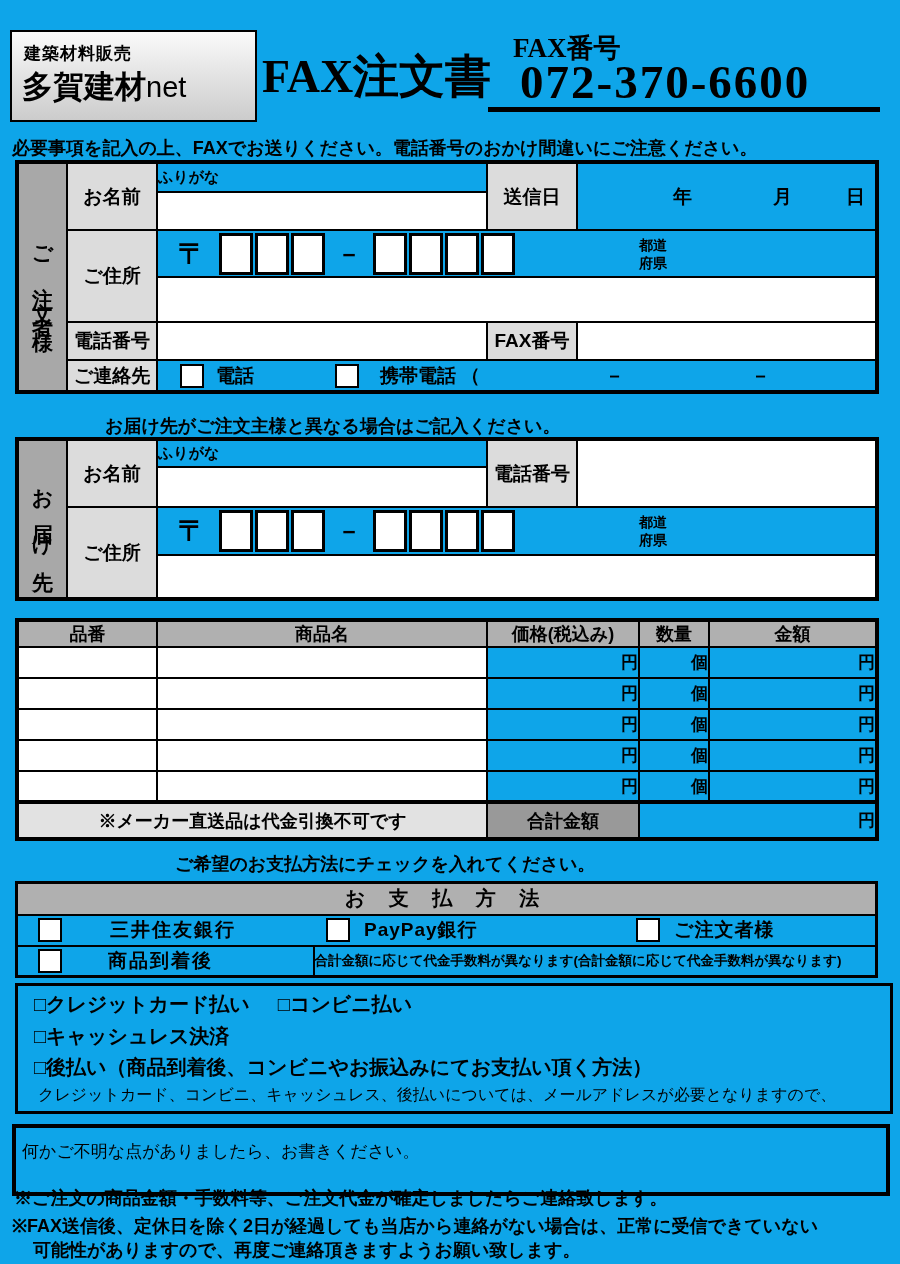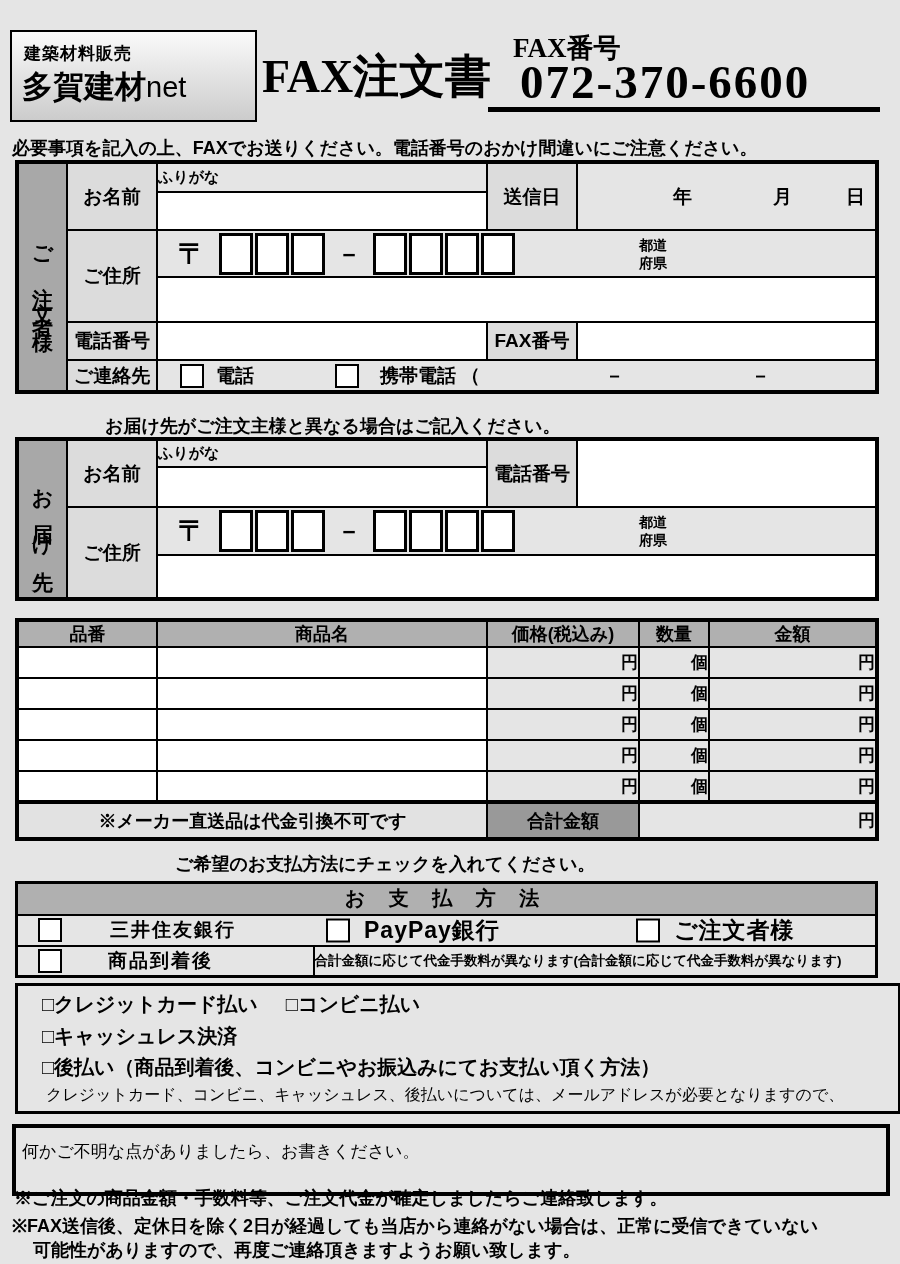--- a/index.html
+++ b/index.html
@@ -1,16 +1,16 @@
 <!DOCTYPE html>
 <html><head>
 <meta charset="utf-8">
 <style>
   html,body{margin:0;padding:0;background:#fff;}
-  .page{position:relative;width:900px;height:1264px;background:#e5e5e5;
+  .page{position:relative;width:900px;height:1264px;background:#0ea5e9;
         font-family:"Liberation Sans",sans-serif;color:#000;overflow:hidden;}
   .abs{position:absolute;}
 
   
   .logo-box{left:10px;top:30px;width:243px;height:88px;border:2px solid #000;
             background:linear-gradient(#fafafa,#eoeoe0,#cccccc);
             background:linear-gradient(#fafafa,#cccccc);}
   .logo-l1{position:absolute;left:12px;top:10px;font-size:17px;font-weight:bold;letter-spacing:1px;}
   .logo-l2{position:absolute;left:10px;top:34px;font-size:31px;font-weight:600;}
   .logo-net{font-weight:400;font-size:29px;}
@@ -58,28 +58,28 @@
 
   .note-line{font-weight:bold;font-size:18px;}
 
   
   table.pay{border:3px solid #000;}
   .pay-head{background:#b0b0b0;font-weight:bold;font-size:20px;text-align:center;letter-spacing:9px;}
   .bank-row{position:relative;}
   .bank{position:absolute;top:50%;transform:translateY(-50%);display:flex;align-items:center;}
   .bank .cbox{margin-right:0;}
   .bank-lbl{font-weight:bold;font-size:19px;letter-spacing:2px;margin-left:48px;}
-  .bank-lbl2{font-weight:bold;font-size:23px;letter-spacing:1px;margin-left:14px;}
+  .bank-lbl2{font-weight:bold;font-size:19px;letter-spacing:1px;margin-left:14px;}
   .cod-cell{position:relative;}
   .cod-lbl{position:absolute;left:90px;top:50%;transform:translateY(-50%);font-weight:bold;font-size:19px;letter-spacing:2px;}
   .cod-cb{position:absolute;left:20px;top:50%;transform:translateY(-50%);}
   .cod-note{font-weight:bold;font-size:13.5px;padding-left:5px;}
 
   
-  .opt-box{left:15px;top:983px;width:848px;height:122px;border:3px solid #000;padding:3px 8px 0 24px;}
+  .opt-box{left:15px;top:983px;width:848px;height:122px;border:3px solid #000;padding:3px 8px 0 16px;}
   .opt-line{font-family:"Liberation Serif",serif;font-weight:bold;font-size:20px;line-height:1.58;}
   .opt-gap{display:inline-block;width:28px;}
   .opt-note{font-family:"Liberation Serif",serif;font-size:16px;line-height:1.38;margin-left:4px;}
 
   
   .comment-box{left:12px;top:1124px;width:858px;height:40px;border:4px solid #000;padding:12px 6px;}
   .comment-lbl{font-size:17px;}
 
   .foot1{left:14px;top:1186px;}
   .foot2{left:12px;top:1213px;}

